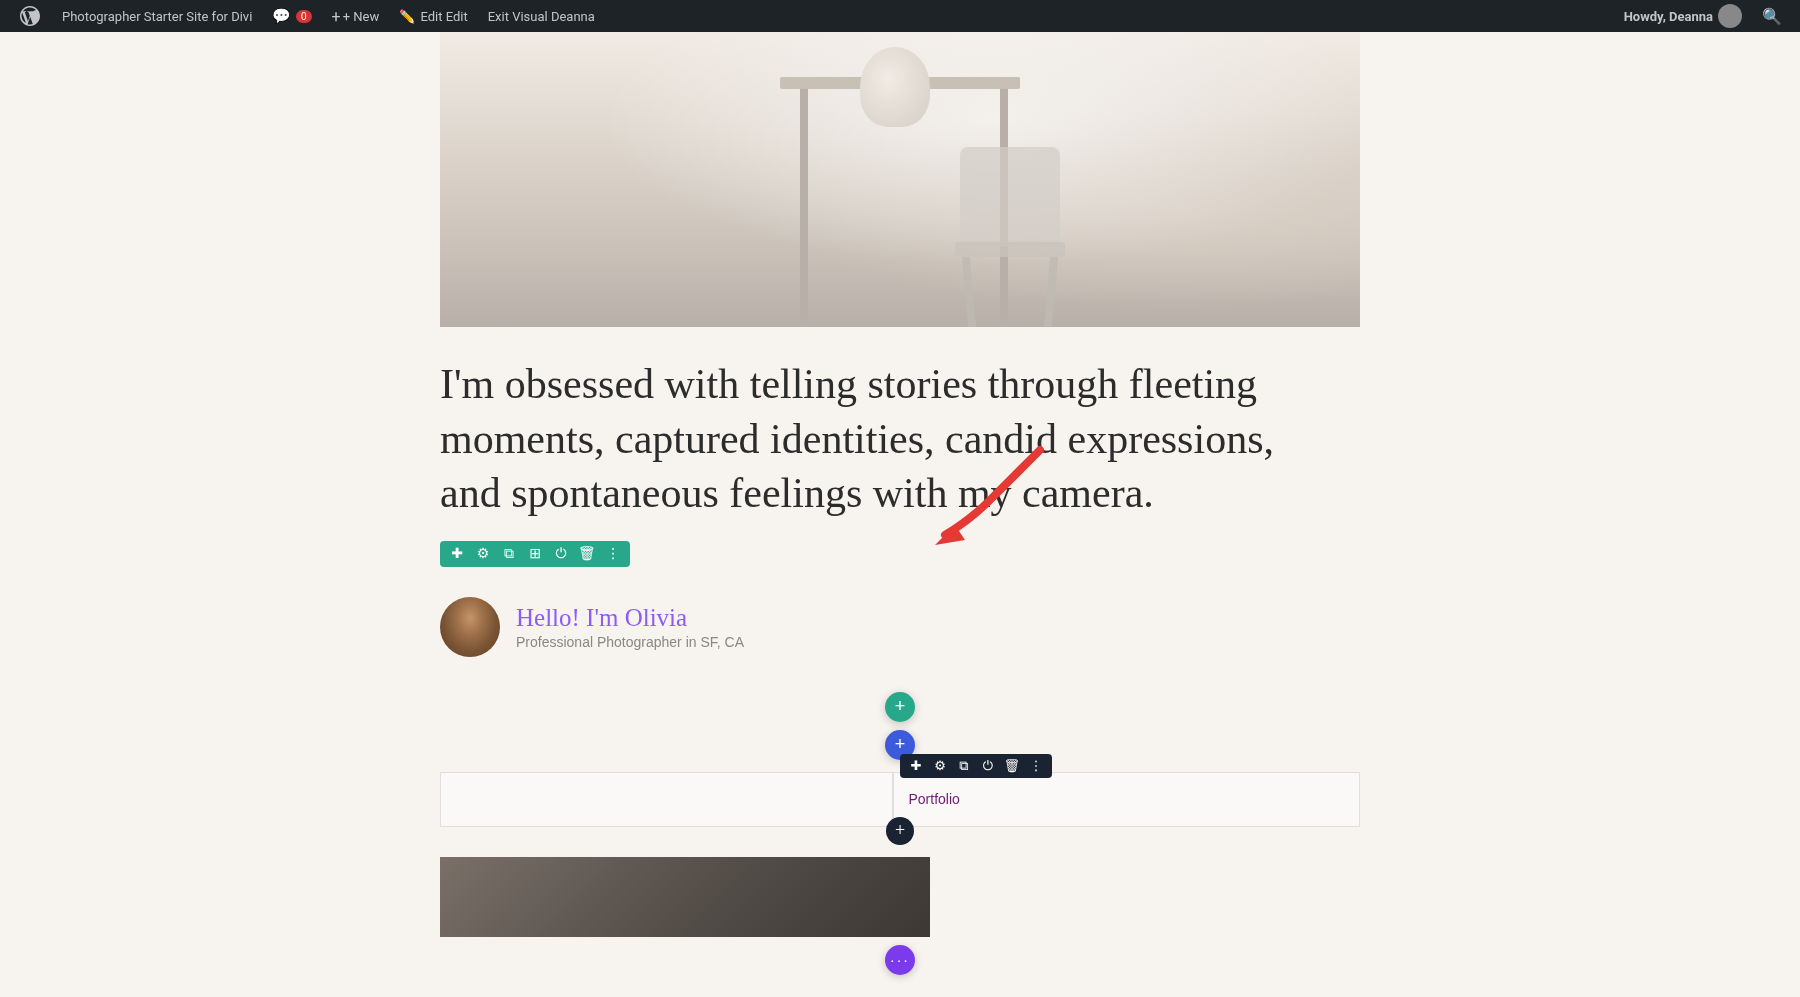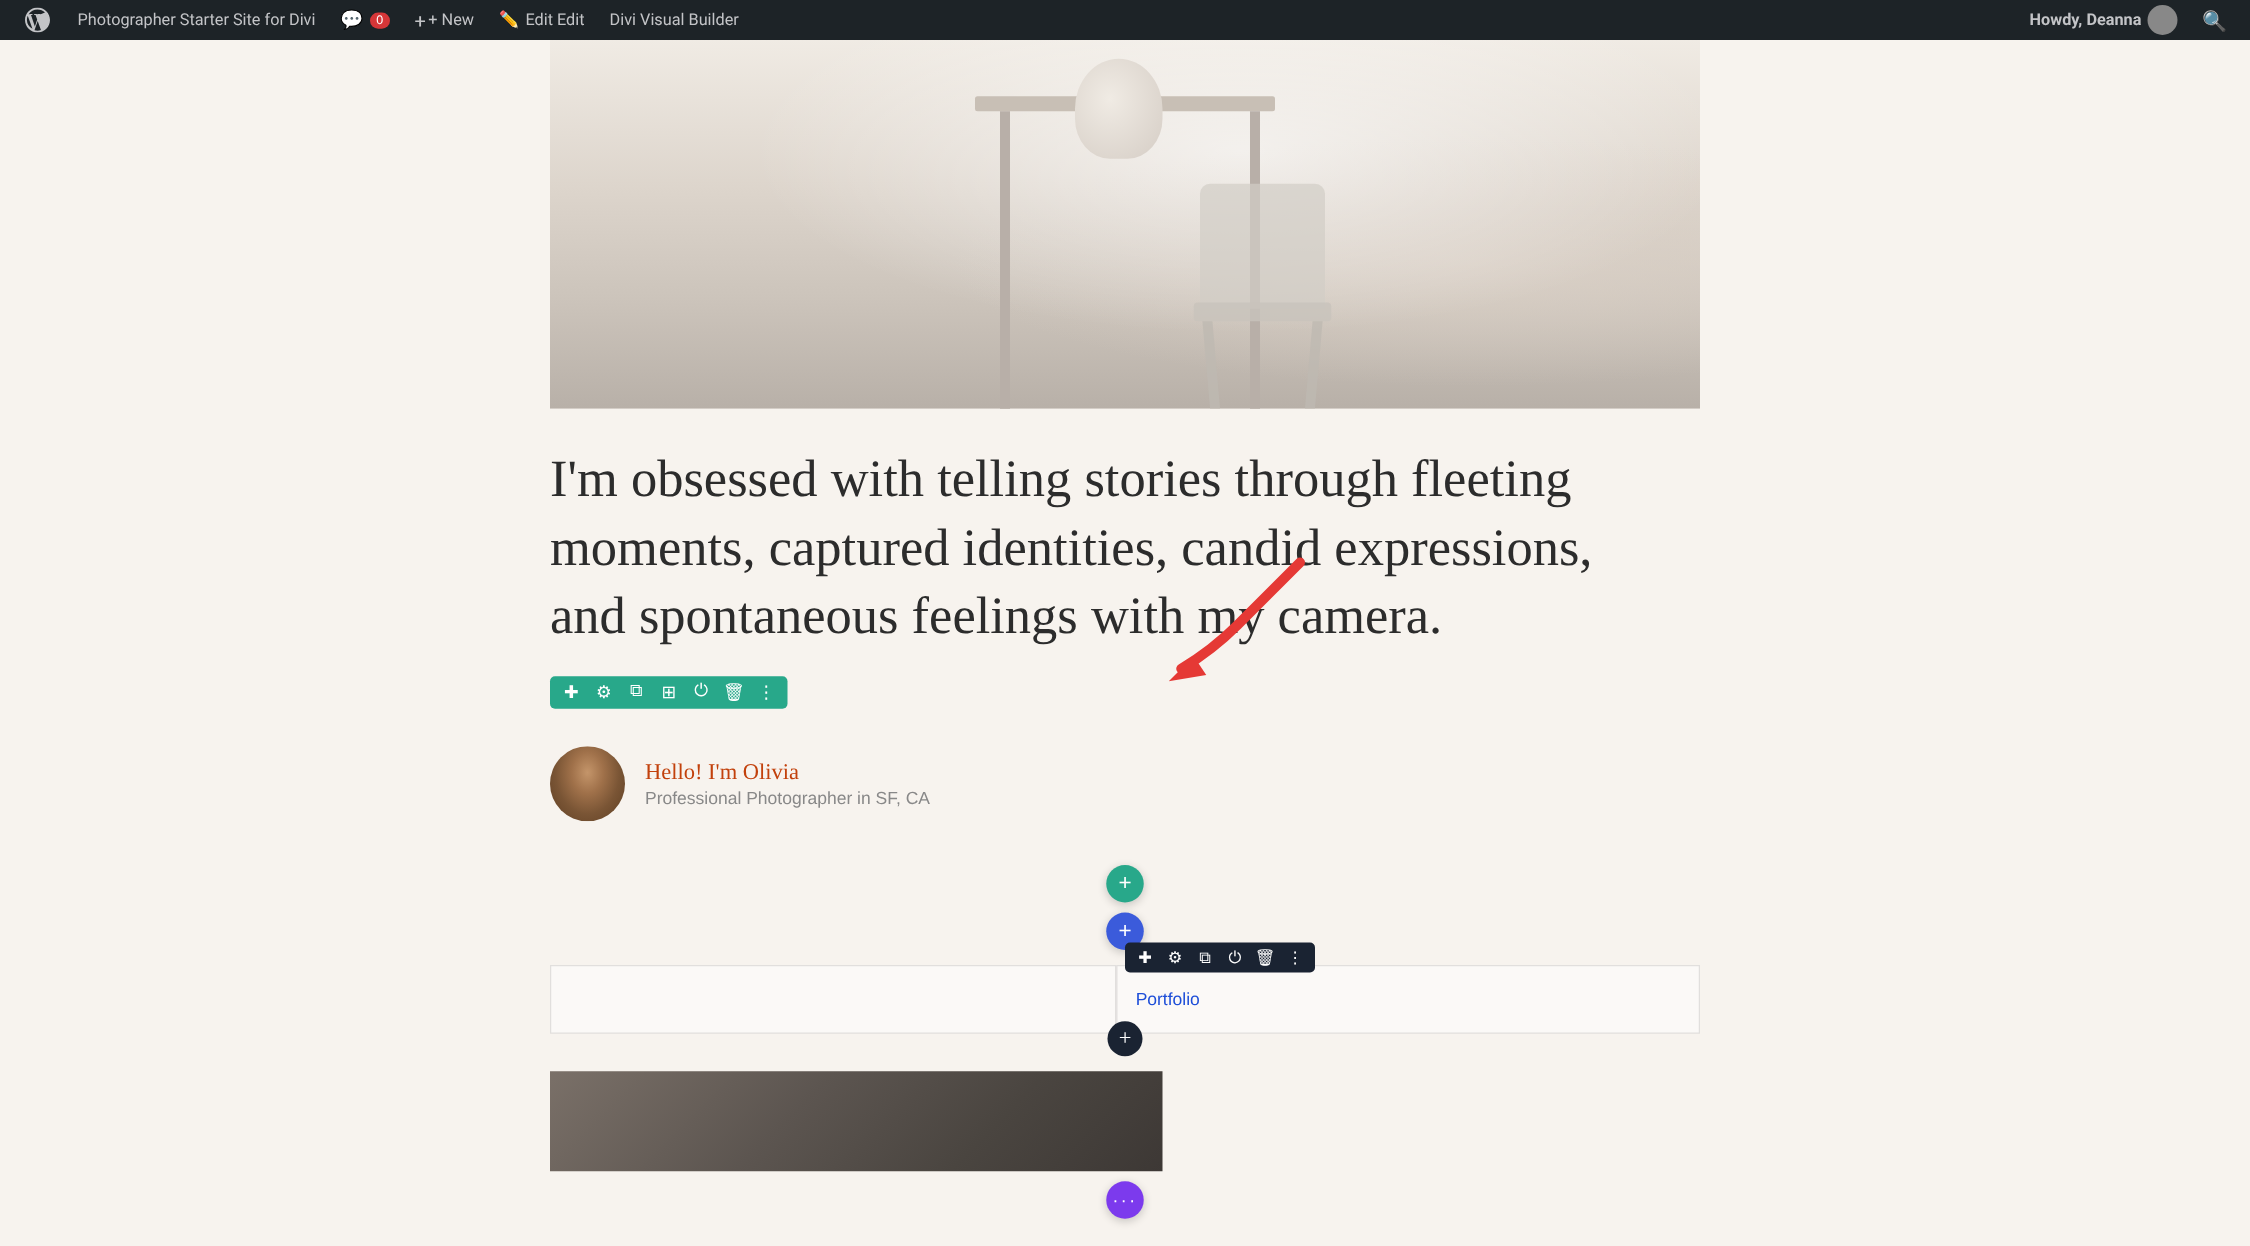--- a/index.html
+++ b/index.html
@@ -269,23 +269,23 @@
       flex-shrink: 0;
     }
     .author-avatar-inner {
       width: 100%;
       height: 100%;
       background:
         radial-gradient(ellipse at 50% 35%, #c4956a 0%, #a0714a 30%, #7a5535 60%, #5c3d22 100%);
     }
     .author-name {
       font-family: Georgia, 'Times New Roman', serif;
-      font-size: 18px;
+      font-size: 25px;
       font-weight: 400;
-      color: #c2410c;
+      color: #8b5cf6;
     }
     .author-title {
       font-family: -apple-system, BlinkMacSystemFont, 'Segoe UI', sans-serif;
       font-size: 14px;
       color: #888;
       margin-top: 2px;
     }
     .add-circle-btn {
       width: 30px;
       height: 30px;
@@ -320,21 +320,21 @@
     }
     .portfolio-right {
       flex: 1;
       height: 55px;
       background: rgba(255,255,255,0.5);
       border: 1px solid rgba(0,0,0,0.1);
       display: flex;
       align-items: center;
       padding-left: 15px;
       font-size: 14px;
-      color: #1d4ed8;
+      color: #701a75;
       font-family: sans-serif;
     }
     .bottom-image {
       width: 490px;
       height: 80px;
       background: linear-gradient(135deg, #888 0%, #666 50%, #555 100%);
       position: relative;
     }
 
     
@@ -369,21 +369,21 @@
     <span style="font-size:16px;">+</span>
     <span style="margin-left:-3px;">+ New</span>
   </div>
 
   <div class="admin-bar-item">
     <span style="font-size:13px;">✏️</span>
     <span>Edit Edit</span>
   </div>
 
   <div class="admin-bar-item">
-    <span>Divi Visual Builder</span>
+    <span>Exit Visual Deanna</span>
   </div>
 
   <div class="admin-bar-right">
     <div class="admin-bar-item">
       <span>Howdy, Deanna</span>
       <span class="howdy-avatar"></span>
     </div>
     <div class="admin-bar-item search-icon-admin">🔍</div>
   </div>
 </div>

